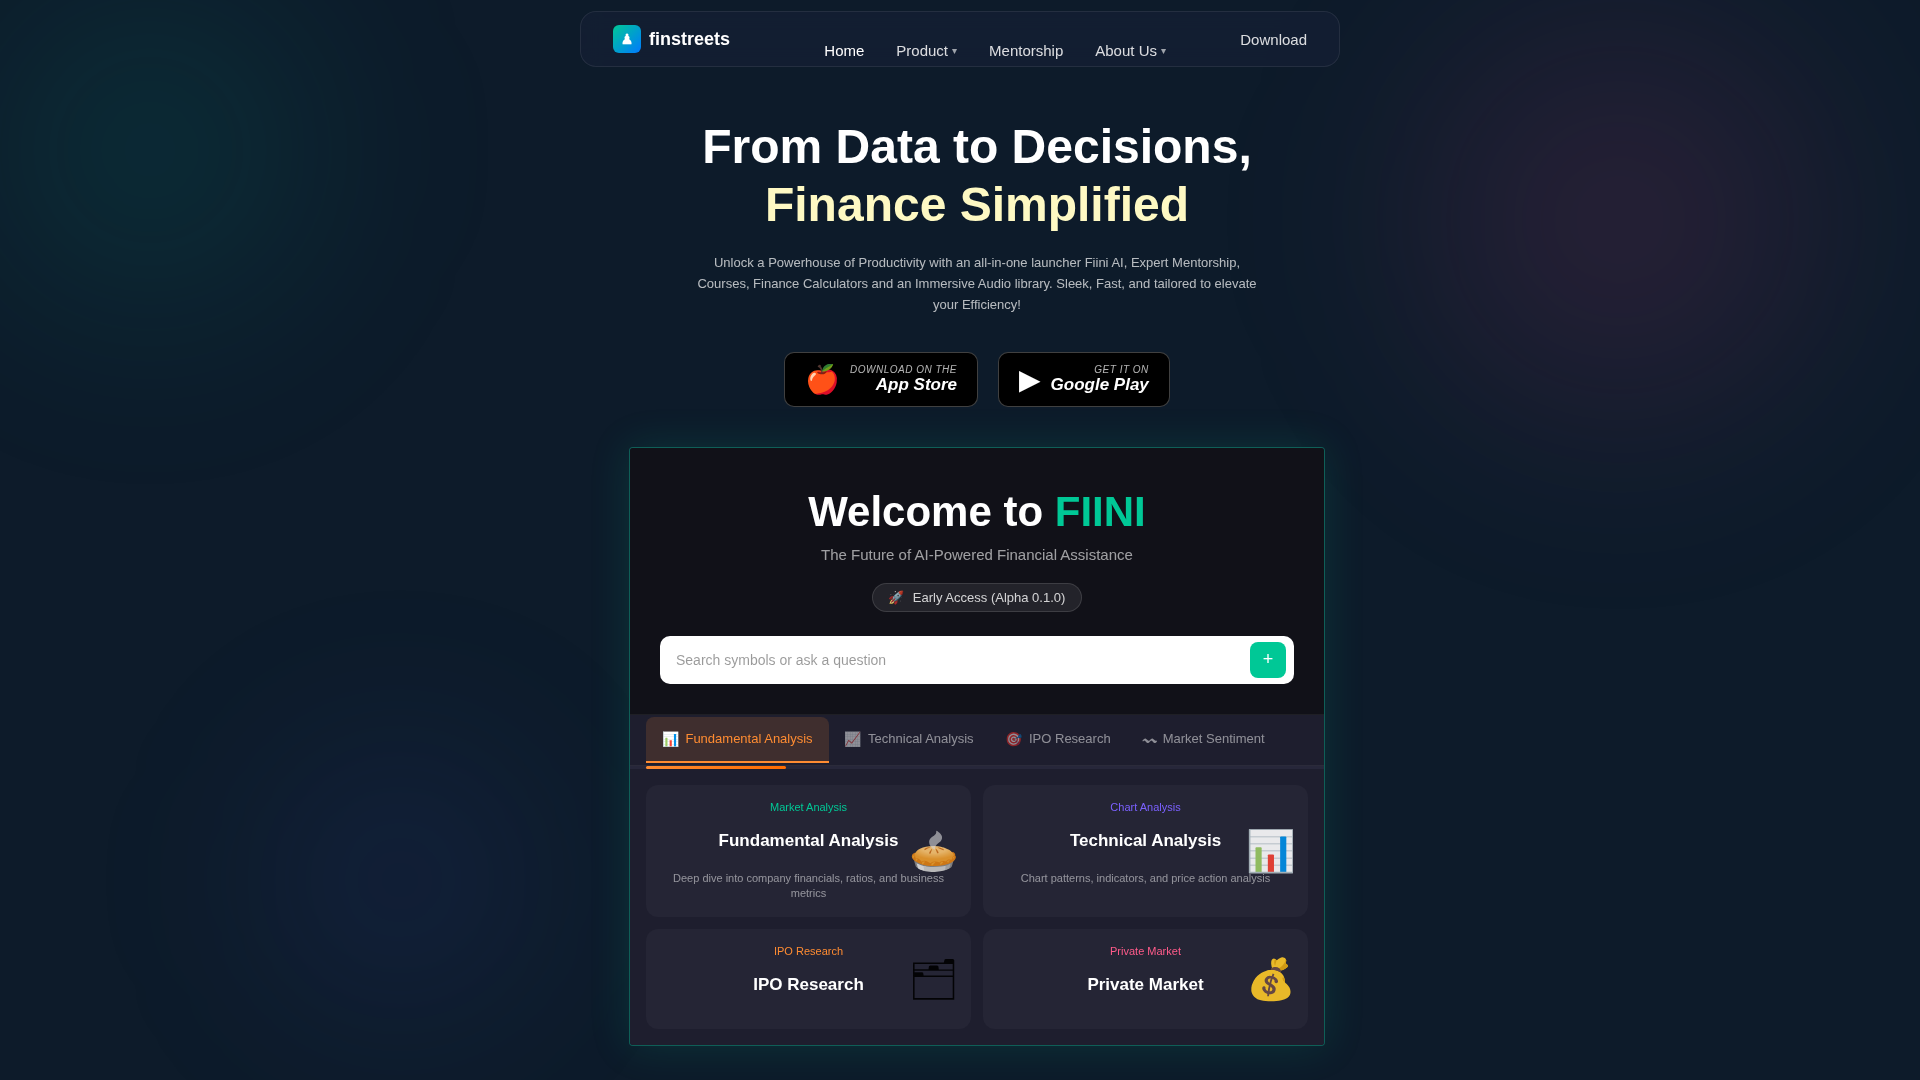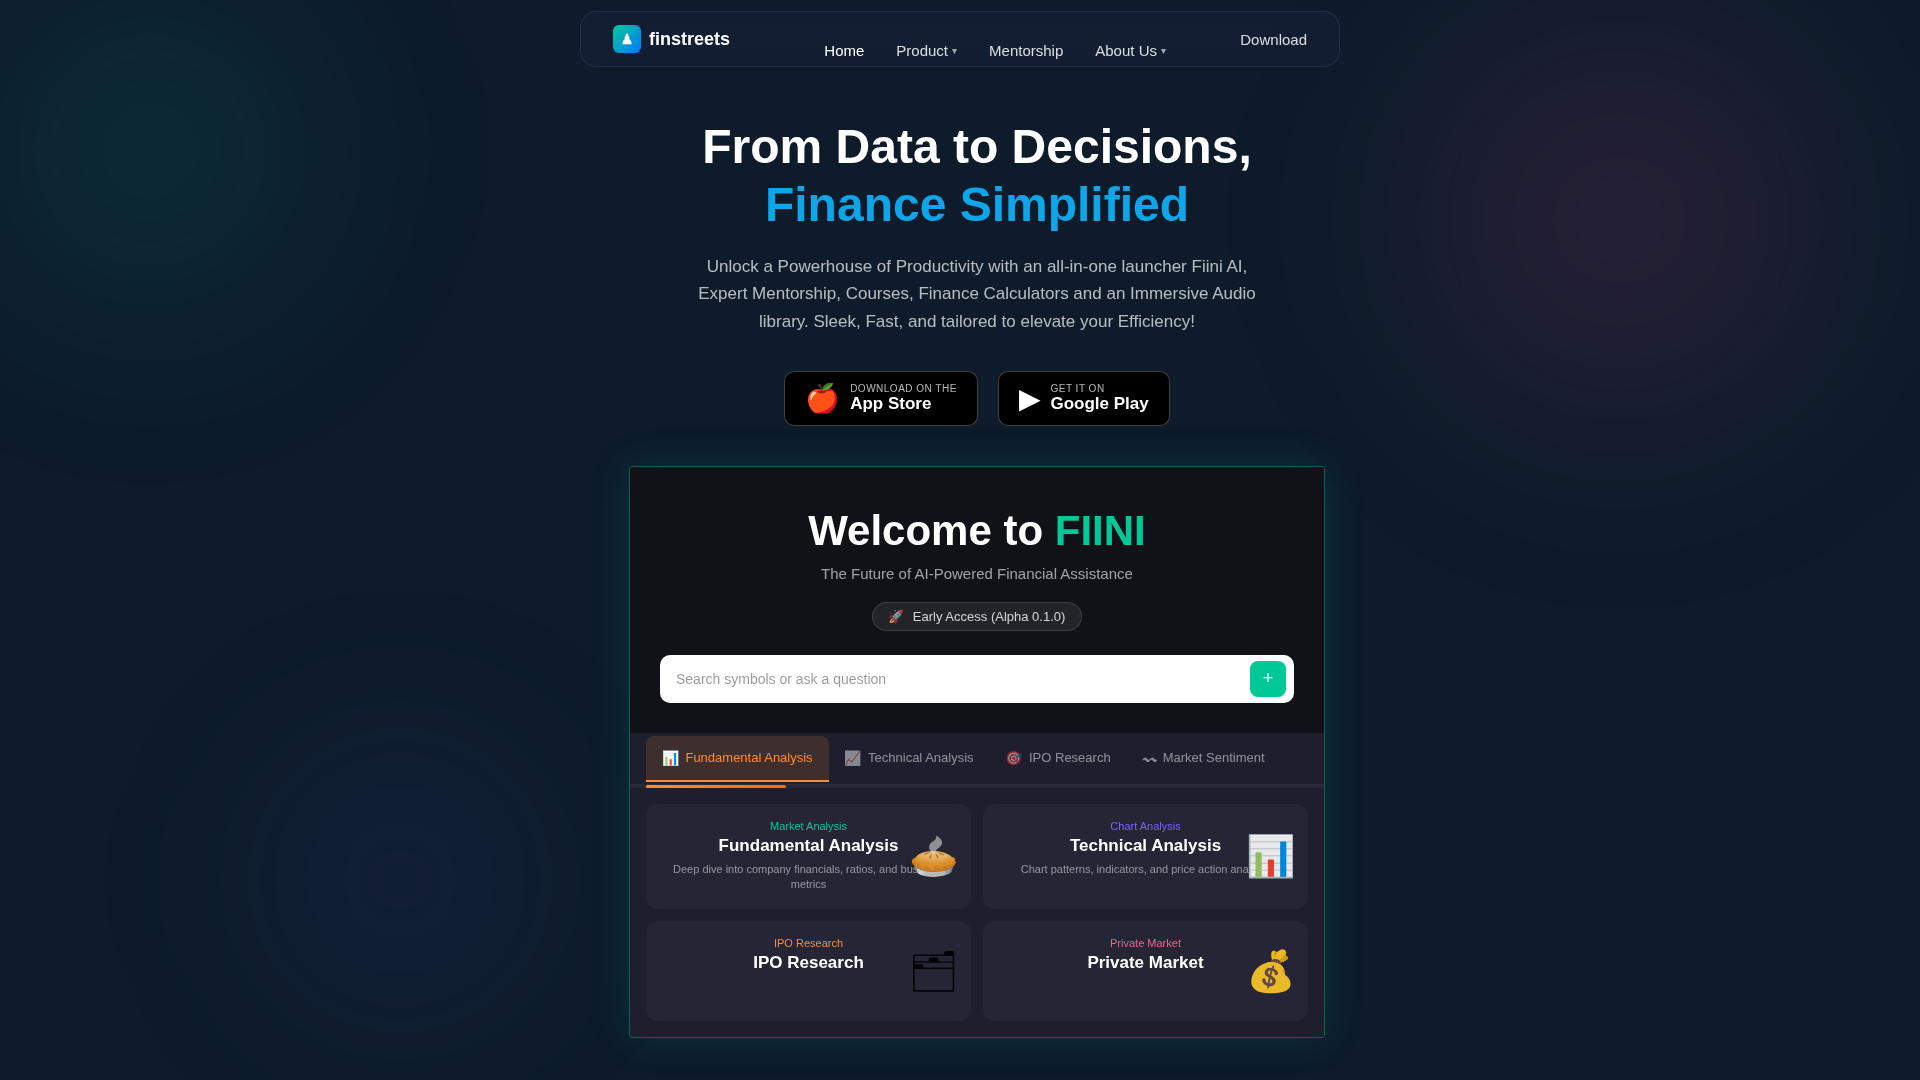--- a/index.html
+++ b/index.html
@@ -118,24 +118,24 @@
       padding-left: 34px;
     }
     .hero-title {
       font-size: 48px;
       font-weight: 700;
       color: #fff;
       line-height: 1.2;
       margin-bottom: 20px;
     }
     .hero-title .accent {
-      color: #0ea5e9;
+      color: #fef9c3;
     }
     .hero-subtitle {
-      font-size: 17px;
+      font-size: 13px;
       color: rgba(255,255,255,0.7);
       max-width: 560px;
       line-height: 1.6;
       margin-bottom: 36px;
     }
     .store-buttons {
       display: flex;
       gap: 20px;
       margin-bottom: 40px;
     }
@@ -150,21 +150,22 @@
       cursor: pointer;
       color: #fff;
       min-width: 155px;
     }
     .store-btn-icon {
       font-size: 28px;
     }
     .store-btn-text {
       display: flex;
       flex-direction: column;
-      align-items: flex-start;
+      align-items: flex-end;
+      font-style: italic;
     }
     .store-btn-sub {
       font-size: 10px;
       color: rgba(255,255,255,0.7);
       text-transform: uppercase;
       letter-spacing: 0.5px;
     }
     .store-btn-main {
       font-size: 17px;
       font-weight: 600;
@@ -296,20 +297,21 @@
     }
     .card {
       background: #252535;
       border-radius: 12px;
       padding: 16px;
       position: relative;
       overflow: hidden;
       display: flex;
       flex-direction: column;
       min-height: 100px;
+      gap: 14px;
     }
     .card-category {
       font-size: 11px;
       font-weight: 500;
       margin-bottom: 4px;
     }
     .card-title {
       font-size: 17px;
       font-weight: 700;
       color: #fff;

